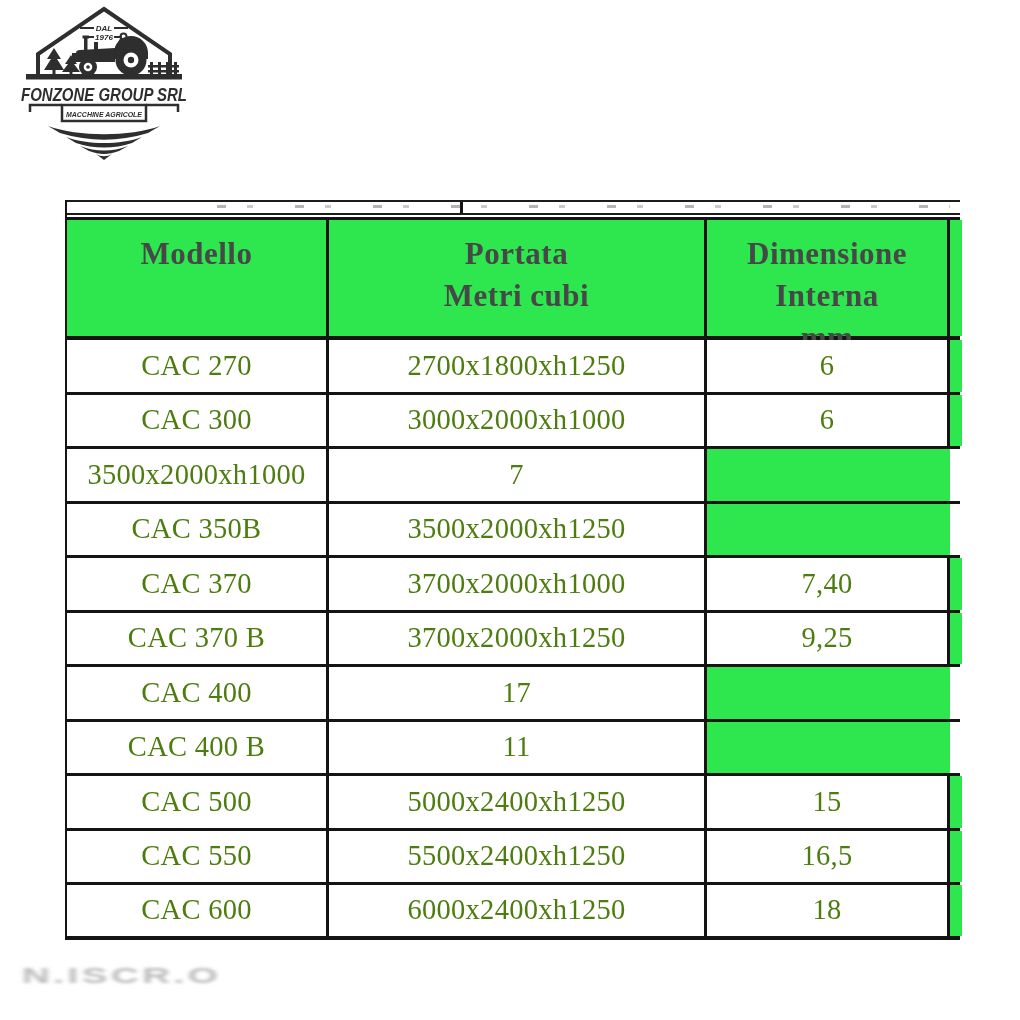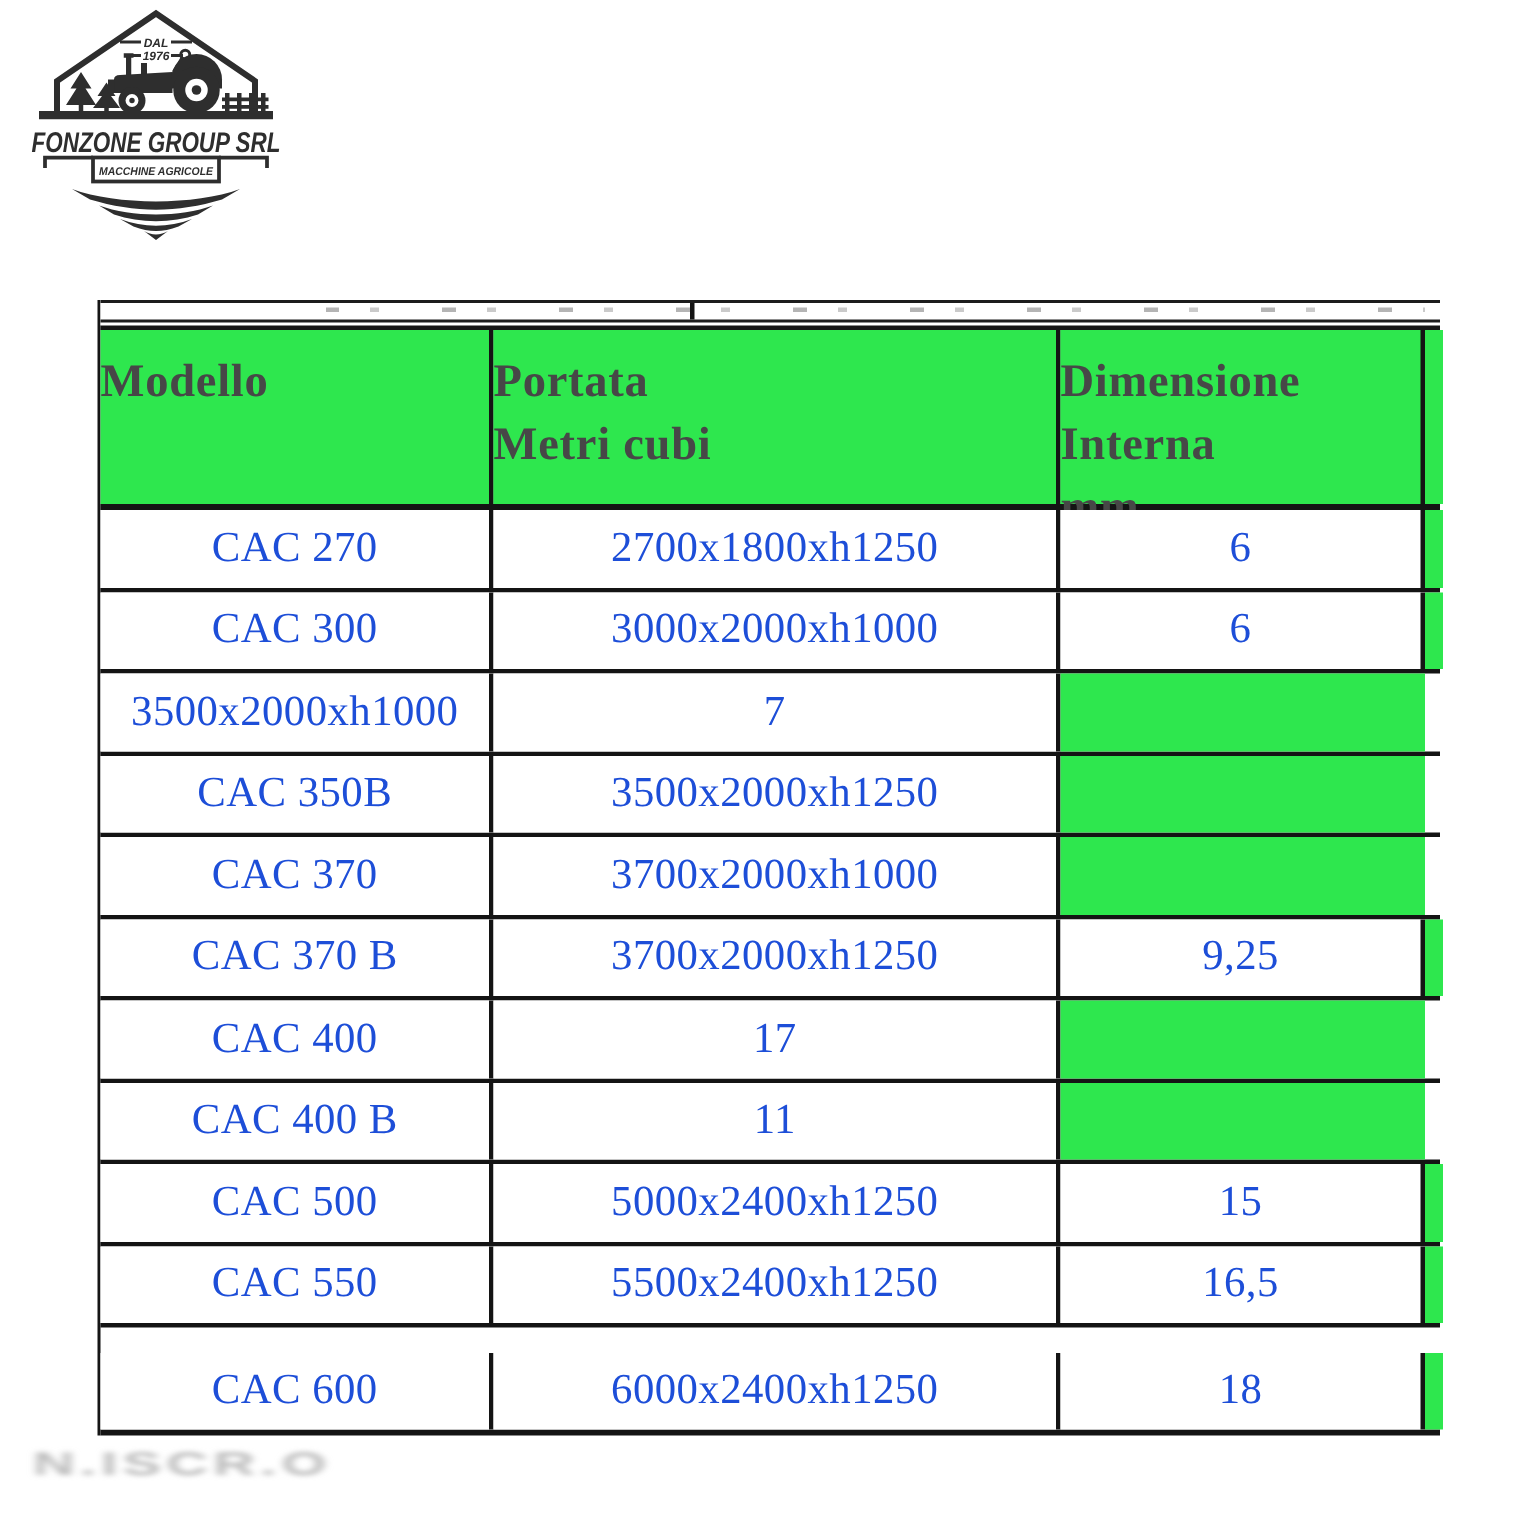--- a/index.html
+++ b/index.html
@@ -34,33 +34,33 @@
   .spacer{height:2px;background:#fff;}
 
   .grid-row{
     display:grid;grid-template-columns:262px 378px 243px 12px;
     box-sizing:border-box;
   }
   .hdr{border-top:3px solid #141414;border-bottom:4px solid #141414;}
   .hdr .cell{
     background:#2EE74E;height:116px;box-sizing:border-box;
     border-right:3px solid #141414;
-    padding-top:13px;
+    text-align:center;padding-top:13px;
     font-weight:bold;font-size:31px;line-height:42px;color:#474747;
     letter-spacing:.5px;
     font-family:Liberation Serif, serif;
   }
   .hdr .cell.strip{border-right:none;padding:0;}
 
   .row{height:54.5px;border-bottom:3px solid #141414;}
-  .row:last-child{border-bottom:4px solid #141414;margin-top:17px;}
+  .row:last-child{border-bottom:4px solid #141414;}
   .row .cell{
     box-sizing:border-box;border-right:3px solid #141414;
     display:flex;align-items:center;justify-content:center;
-    font-size:28.5px;color:#1d4ed8;letter-spacing:.3px;background:#fff;
+    font-size:28.5px;color:#4d7c0f;letter-spacing:.3px;background:#fff;
   }
   .row .cell.strip{background:#2EE74E;border-right:none;}
 
   
   .watermark{
     position:absolute;left:22px;top:963px;z-index:5;
     font-family:"Liberation Sans","DejaVu Sans",sans-serif;
     font-weight:bold;font-size:22px;letter-spacing:2px;color:#777;
     opacity:.5;filter:blur(1.6px);
     transform:scaleX(1.75);transform-origin:left center;
@@ -180,20 +180,21 @@
     <div class="cell strip"></div>
   </div>
   <div class="grid-row row">
     <div class="cell">CAC 350B</div>
     <div class="cell">3500x2000xh1250</div>
     <div class="cell strip"></div>
   </div>
   <div class="grid-row row">
     <div class="cell">CAC 370</div>
     <div class="cell">3700x2000xh1000</div>
+    <div class="cell">7,40</div>
     <div class="cell strip"></div>
   </div>
   <div class="grid-row row">
     <div class="cell">CAC 370 B</div>
     <div class="cell">3700x2000xh1250</div>
     <div class="cell">9,25</div>
     <div class="cell strip"></div>
   </div>
   <div class="grid-row row">
     <div class="cell">CAC 400</div>

